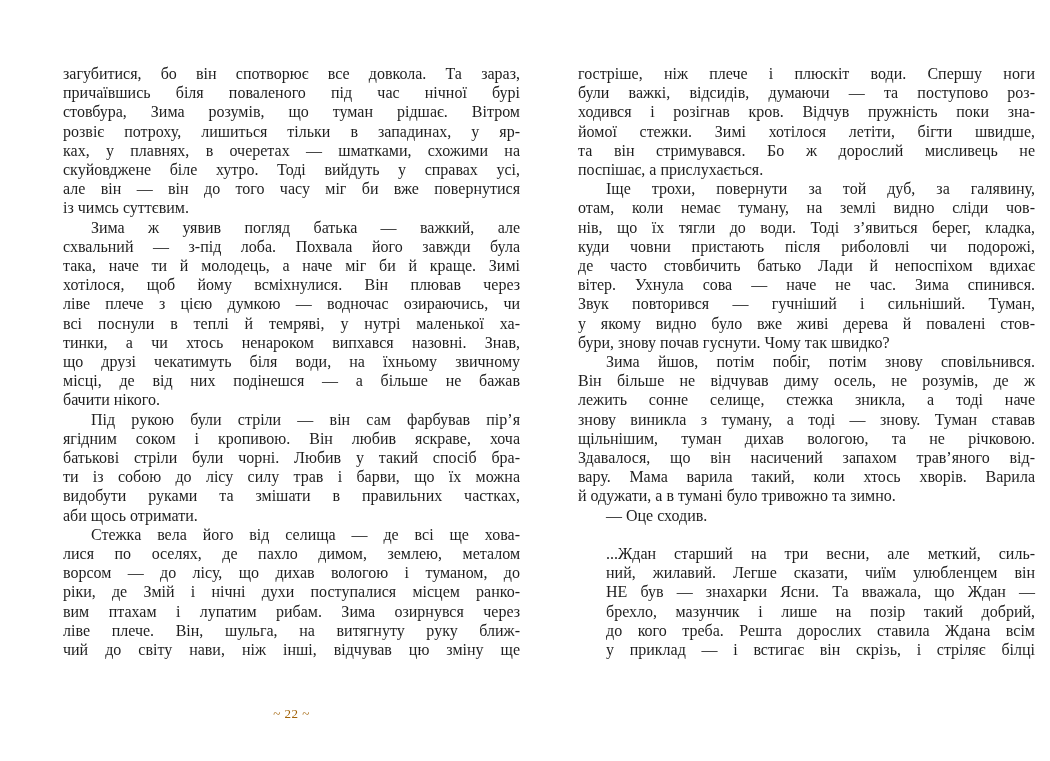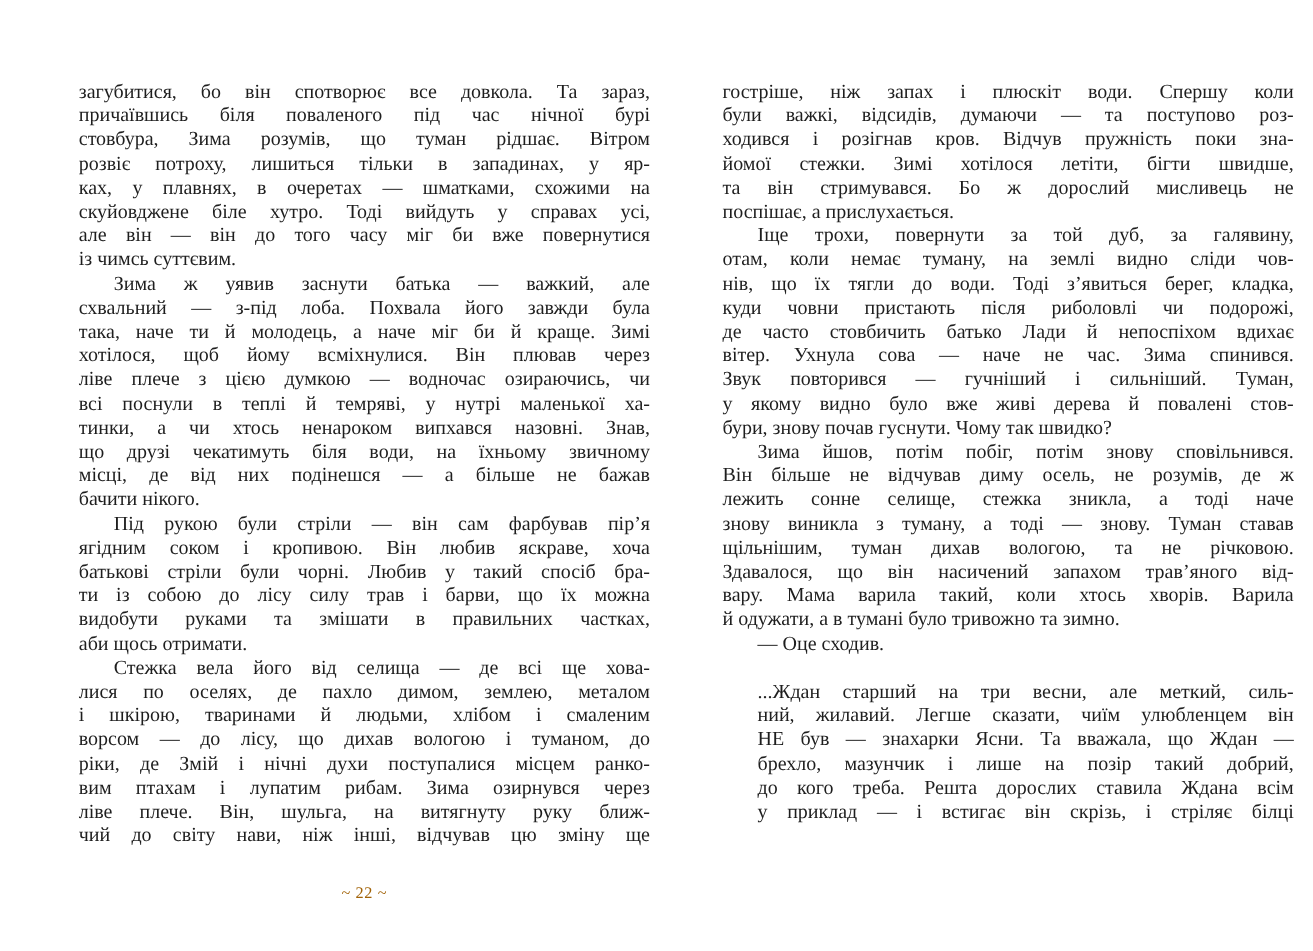--- a/index.html
+++ b/index.html
@@ -67,21 +67,21 @@
           <div class="line just">загубитися, бо він спотворює все довкола. Та зараз,</div>
           <div class="line just">причаївшись біля поваленого під час нічної бурі</div>
           <div class="line just">стовбура, Зима розумів, що туман рідшає. Вітром</div>
           <div class="line just">розвіє потроху, лишиться тільки в западинах, у яр-</div>
           <div class="line just">ках, у плавнях, в очеретах — шматками, схожими на</div>
           <div class="line just">скуйовджене біле хутро. Тоді вийдуть у справах усі,</div>
           <div class="line just">але він — він до того часу міг би вже повернутися</div>
           <div class="line">із чимсь суттєвим.</div>
         </div>
         <div class="para">
-          <div class="line just indent">Зима ж уявив заснути батька — важкий, але</div>
+          <div class="line just indent">Зима ж уявив погляд батька — важкий, але</div>
           <div class="line just">схвальний — з-під лоба. Похвала його завжди була</div>
           <div class="line just">така, наче ти й молодець, а наче міг би й краще. Зимі</div>
           <div class="line just">хотілося, щоб йому всміхнулися. Він плював через</div>
           <div class="line just">ліве плече з цією думкою — водночас озираючись, чи</div>
           <div class="line just">всі поснули в теплі й темряві, у нутрі маленької ха-</div>
           <div class="line just">тинки, а чи хтось ненароком випхався назовні. Знав,</div>
           <div class="line just">що друзі чекатимуть біля води, на їхньому звичному</div>
           <div class="line just">місці, де від них подінешся — а більше не бажав</div>
           <div class="line">бачити нікого.</div>
         </div>
@@ -89,35 +89,34 @@
           <div class="line just indent">Під рукою були стріли — він сам фарбував пір’я</div>
           <div class="line just">ягідним соком і кропивою. Він любив яскраве, хоча</div>
           <div class="line just">батькові стріли були чорні. Любив у такий спосіб бра-</div>
           <div class="line just">ти із собою до лісу силу трав і барви, що їх можна</div>
           <div class="line just">видобути руками та змішати в правильних частках,</div>
           <div class="line">аби щось отримати.</div>
         </div>
         <div class="para">
           <div class="line just indent">Стежка вела його від селища — де всі ще хова-</div>
           <div class="line just">лися по оселях, де пахло димом, землею, металом</div>
-          <div class="line just">і шкірою, тваринами й людьми, хлібом і смаленим</div>
           <div class="line just">ворсом — до лісу, що дихав вологою і туманом, до</div>
           <div class="line just">ріки, де Змій і нічні духи поступалися місцем ранко-</div>
           <div class="line just">вим птахам і лупатим рибам. Зима озирнувся через</div>
           <div class="line just">ліве плече. Він, шульга, на витягнуту руку ближ-</div>
           <div class="line just">чий до світу нави, ніж інші, відчував цю зміну ще</div>
         </div>
       </div>
     <div class="page-number">~ 22 ~</div>
   </div>
 
   <div class="page right">
     <div class="page-text">
         <div class="para">
-          <div class="line just">гостріше, ніж запах і плюскіт води. Спершу коли</div>
+          <div class="line just">гостріше, ніж плече і плюскіт води. Спершу ноги</div>
           <div class="line just">були важкі, відсидів, думаючи — та поступово роз-</div>
           <div class="line just">ходився і розігнав кров. Відчув пружність поки зна-</div>
           <div class="line just">йомої стежки. Зимі хотілося летіти, бігти швидше,</div>
           <div class="line just">та він стримувався. Бо ж дорослий мисливець не</div>
           <div class="line">поспішає, а прислухається.</div>
         </div>
         <div class="para">
           <div class="line just indent">Іще трохи, повернути за той дуб, за галявину,</div>
           <div class="line just">отам, коли немає туману, на землі видно сліди чов-</div>
           <div class="line just">нів, що їх тягли до води. Тоді з’явиться берег, кладка,</div>

